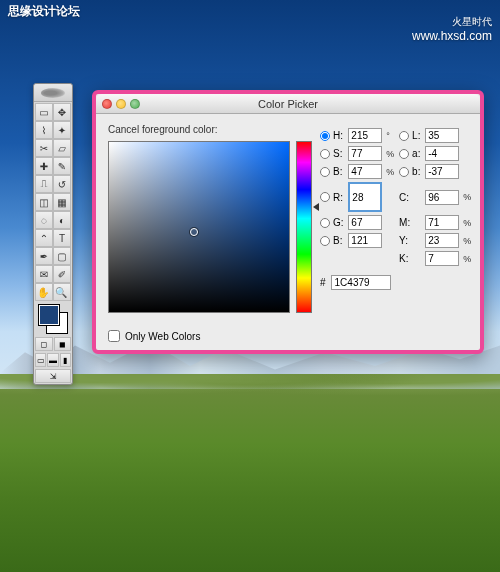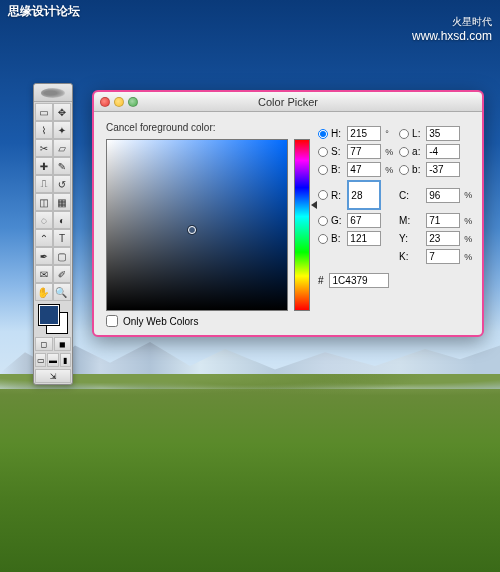--- a/index.html
+++ b/index.html
@@ -18,37 +18,37 @@
 .brush-icon { width: 24px; height: 10px; background: radial-gradient(ellipse at 40% 50%, #888 30%, #aaa 60%, transparent 80%); border-radius: 50%; }
 .tool-grid { display: grid; grid-template-columns: 1fr 1fr; gap: 0; padding: 1px; }
 .tool { width: 18px; height: 18px; background: linear-gradient(#f0f0f0, #d8d8d8); border: 1px solid #bbb; display: flex; align-items: center; justify-content: center; font-size: 10px; color: #333; cursor: pointer; }
 .fg-bg { position: relative; height: 30px; margin: 2px; }
 .fg-swatch { position: absolute; top: 0; left: 2px; width: 22px; height: 22px; background: #1c4379; border: 1px solid #000; box-shadow: inset 0 0 0 1px #fff; }
 .bg-swatch { position: absolute; bottom: 0; right: 2px; width: 22px; height: 22px; background: #fff; border: 1px solid #000; box-shadow: inset 0 0 0 1px #fff; }
 .mini-row { display: flex; gap: 1px; padding: 1px; }
 .mini { flex: 1; height: 14px; background: linear-gradient(#f0f0f0, #d8d8d8); border: 1px solid #bbb; font-size: 8px; display: flex; align-items: center; justify-content: center; }
 
 
-.dialog { position: absolute; top: 90px; left: 92px; width: 392px; background: #ececec; border: 2px solid #ec4899; border-radius: 6px; box-shadow: 0 5px 20px rgba(0,0,0,.4); }
+.dialog { position: absolute; top: 90px; left: 92px; width: 392px; background: #ececec; border: 4px solid #ec4899; border-radius: 6px; box-shadow: 0 5px 20px rgba(0,0,0,.4); }
 .titlebar { height: 20px; background: linear-gradient(#f8f8f8, #d8d8d8); border-radius: 6px 6px 0 0; border-bottom: 1px solid #aaa; display: flex; align-items: center; position: relative; }
 .traffic { display: flex; gap: 4px; padding-left: 6px; }
 .tl { width: 10px; height: 10px; border-radius: 50%; border: 1px solid rgba(0,0,0,.2); }
 .tl.r { background: radial-gradient(circle at 40% 40%, #ff8a80, #e53935); }
 .tl.y { background: radial-gradient(circle at 40% 40%, #ffe082, #fbc02d); }
 .tl.g { background: radial-gradient(circle at 40% 40%, #a5d6a7, #4caf50); }
 .title-text { position: absolute; left: 0; right: 0; text-align: center; font-size: 11px; color: #333; pointer-events: none; }
 .dialog-body { padding: 10px 8px 8px 12px; display: flex; gap: 8px; }
 .left-col { flex: 0 0 auto; }
 .prompt { font-size: 10px; color: #333; margin-bottom: 6px; }
 .picker-row { display: flex; gap: 6px; }
 .sat-field { width: 182px; height: 172px; border: 1px solid #777; position: relative; background: linear-gradient(to top, #000, transparent), linear-gradient(to right, #fff, hsl(215, 100%, 50%)); }
 .sat-marker { position: absolute; left: 47%; top: 53%; width: 8px; height: 8px; border: 1px solid #fff; border-radius: 50%; transform: translate(-50%, -50%); box-shadow: 0 0 0 1px rgba(0,0,0,.5); }
 .hue-strip { width: 16px; height: 172px; border: 1px solid #777; background: linear-gradient(to bottom, #ff0000 0%, #ff00ff 12%, #0000ff 28%, #00ffff 45%, #00ff00 66%, #ffff00 80%, #ff8000 90%, #ff0000 100%); position: relative; }
 .hue-marker { position: absolute; right: -8px; top: 36%; width: 0; height: 0; border-top: 4px solid transparent; border-bottom: 4px solid transparent; border-right: 6px solid #333; }
-.webcol { display: flex; align-items: center; gap: 5px; margin-top: 4px; font-size: 10px; }
+.webcol { display: flex; align-items: center; gap: 5px; margin-top: 17px; font-size: 10px; }
 .webcol input[type=checkbox] { width: 12px; height: 12px; }
 
 .right-col { flex: 1; display: flex; flex-direction: column; gap: 4px; }
 .btn-row { display: flex; gap: 6px; margin-bottom: 2px; }
 .preview-box { width: 40px; height: 48px; border: 1px solid #777; display: flex; flex-direction: column; }
 .pv-new { flex: 1; background: #1c4379; }
 .pv-old { flex: 1; background: #1c4379; }
 .mini-sw { width: 14px; height: 14px; border: 1px solid #777; background: #1c4379; margin-top: 2px; }
 .btns { display: flex; flex-direction: column; gap: 3px; flex: 1; }
 .mac-btn { height: 18px; background: linear-gradient(#fdfdfd, #e0e0e0); border: 1px solid #999; border-radius: 9px; font-size: 10px; cursor: pointer; box-shadow: 0 1px 1px rgba(0,0,0,.1); }

